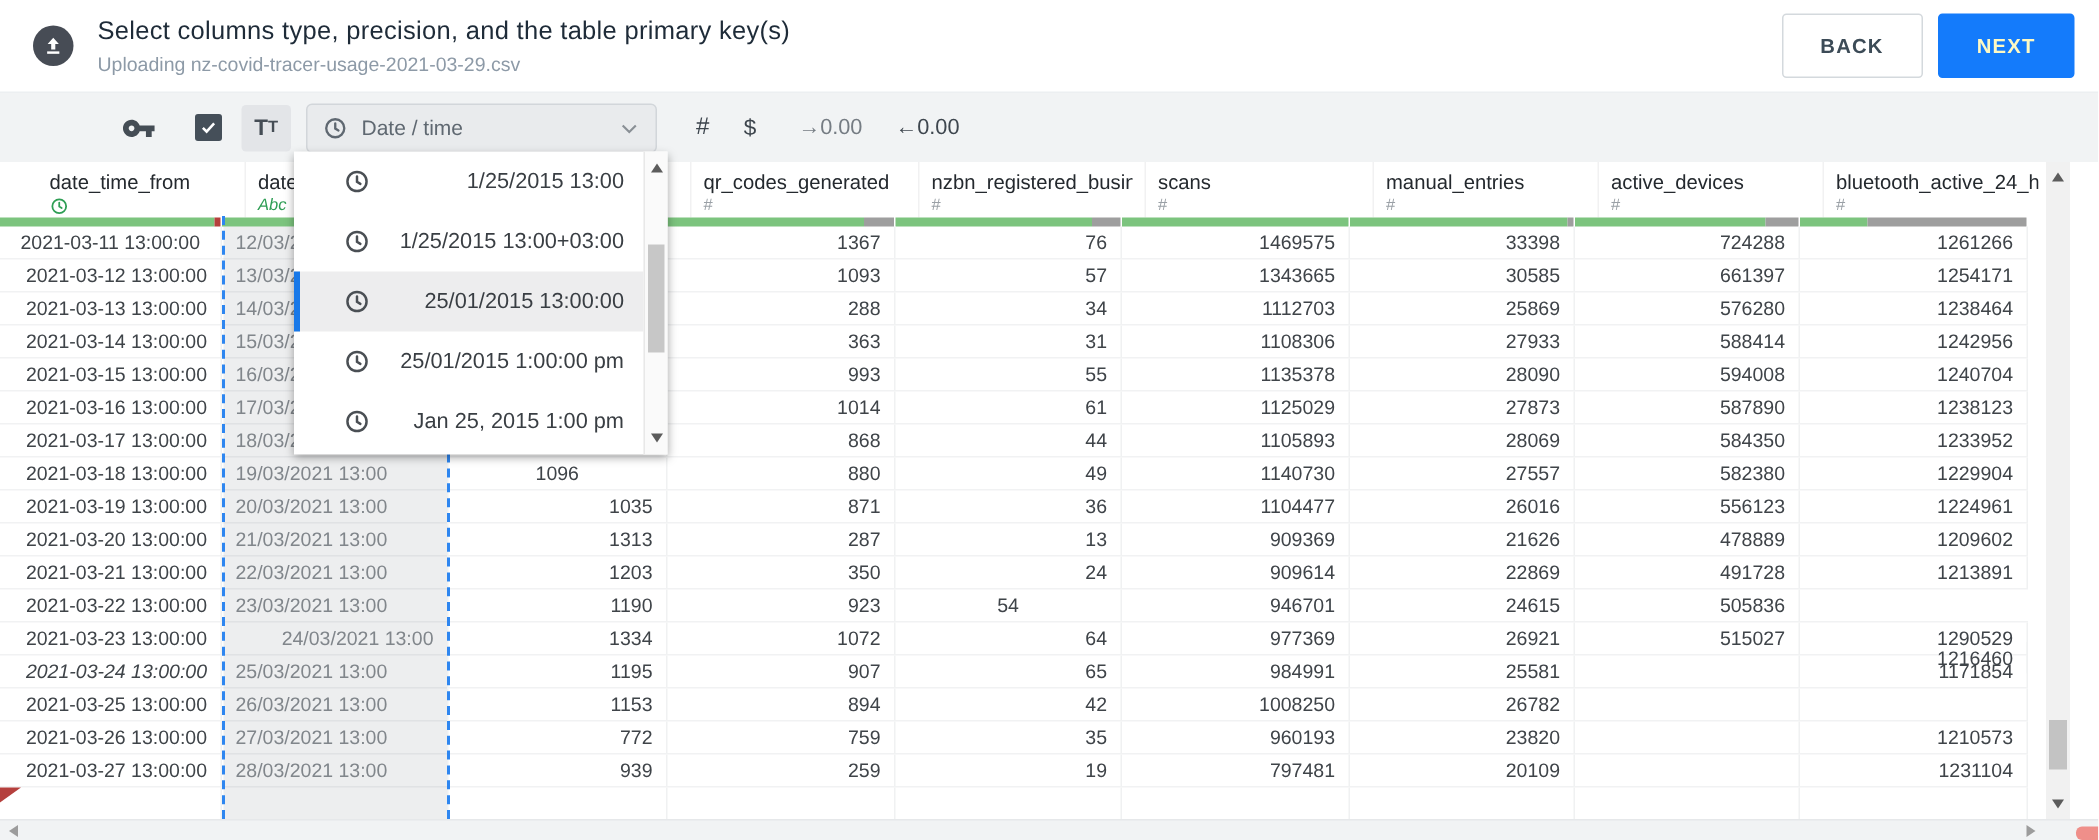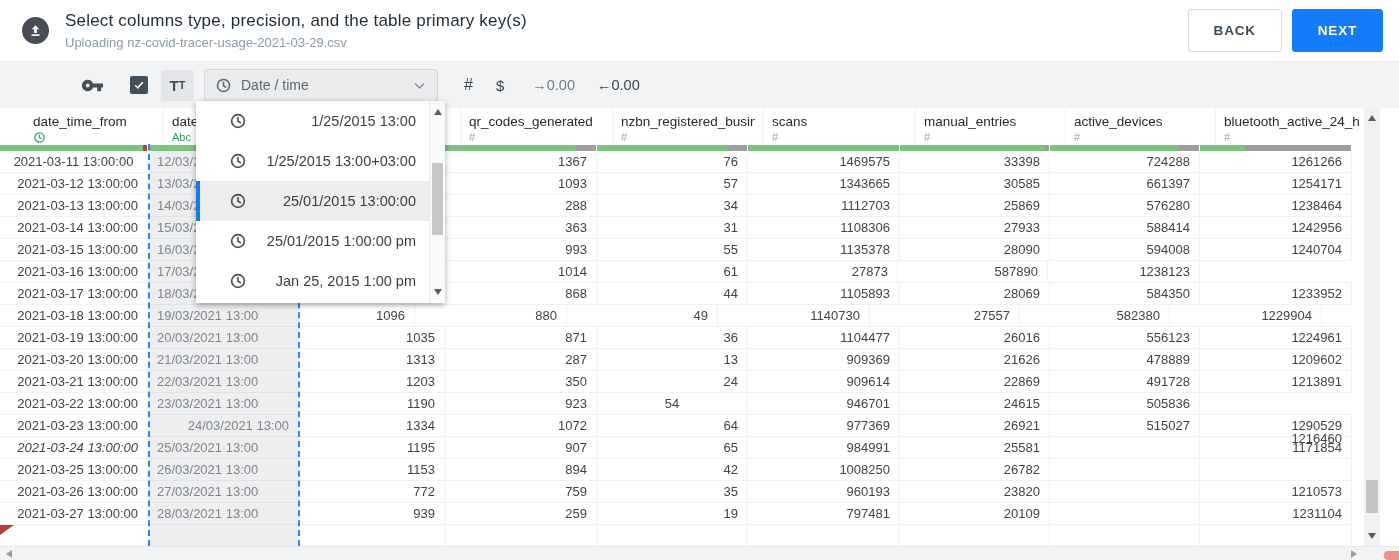--- a/index.html
+++ b/index.html
@@ -58,21 +58,21 @@
   .dollar-label { margin-left:23px; font-size:15px; color:#3c444c; }
   .dec1 { margin-left:28px; font-size:14.5px; color:#757c83; }
   .dec2 { margin-left:22px; font-size:14.5px; color:#3e464e; }
 
   
   .table-area { position:absolute; top:108px; left:0; width:1399px; height:452px; background:#fff; }
   .hdr-row { position:absolute; top:0; left:0; display:flex; }
   .hdr-cell { height:37px; padding:6px 8px 0 8px; border-right:1px solid #f1f1f2; overflow:hidden; }
   .hdr-name { font-size:13.5px; color:#24292e; white-space:nowrap; overflow:hidden; }
   .hdr-type { font-size:11px; margin-top:2px; height:13px; line-height:13px; }
-  .hdr-type .green { color:#2f9e55; }
+  .hdr-type .green { color:#2f9e55;font-style:italic; }
   .hdr-type .gray { color:#9aa0a6; }
   .quality-row { position:absolute; top:37px; left:0; display:flex; height:6px; }
   .q-cell { display:flex; height:6px; border-right:1px solid #fff; }
   .q-cell > div { height:6px; }
 
   .rows { position:absolute; top:43px; left:0; }
   .row { display:flex; height:22px; border-bottom:1px solid #f1f2f3; }
   .row.empty { height:21px; border-bottom:none; }
   .cell {
     height:100%; border-right:1px solid #f0f1f2; font-size:13px; color:#3f4449;
@@ -316,39 +316,40 @@
           <div class="cell num" style="width: 150px;">28090</div>
           <div class="cell num" style="width: 150px;">594008</div>
           <div class="cell num" style="width: 152px;">1240704</div>
         </div>
         <div class="row">
           <div class="cell num" style="width: 148px;">2021-03-16 13:00:00</div>
           <div class="cell str muted" style="width: 151px;">17/03/2021 13:00</div>
           <div class="cell num" style="width: 146px;"></div>
           <div class="cell num" style="width: 152px;">1014</div>
           <div class="cell num" style="width: 151px;">61</div>
+          <div class="cell num" style="width: 152px;">1125029</div>
           <div class="cell num" style="width: 150px;">27873</div>
           <div class="cell num" style="width: 150px;">587890</div>
           <div class="cell num" style="width: 152px;">1238123</div>
         </div>
         <div class="row">
           <div class="cell num" style="width: 148px;">2021-03-17 13:00:00</div>
           <div class="cell str muted" style="width: 151px;">18/03/2021 13:00</div>
           <div class="cell num" style="width: 146px;"></div>
           <div class="cell num" style="width: 152px;">868</div>
           <div class="cell num" style="width: 151px;">44</div>
           <div class="cell num" style="width: 152px;">1105893</div>
           <div class="cell num" style="width: 150px;">28069</div>
           <div class="cell num" style="width: 150px;">584350</div>
           <div class="cell num" style="width: 152px;">1233952</div>
         </div>
         <div class="row">
           <div class="cell num" style="width: 148px;">2021-03-18 13:00:00</div>
           <div class="cell str muted" style="width: 151px;">19/03/2021 13:00</div>
-          <div class="cell num" style="width: 116px;">1096</div>
+          <div class="cell num" style="width: 146px; text-align: center;">1096</div>
           <div class="cell num" style="width: 152px;">880</div>
           <div class="cell num" style="width: 151px;">49</div>
           <div class="cell num" style="width: 152px;">1140730</div>
           <div class="cell num" style="width: 150px;">27557</div>
           <div class="cell num" style="width: 150px;">582380</div>
           <div class="cell num" style="width: 152px;">1229904</div>
         </div>
         <div class="row">
           <div class="cell num" style="width: 148px;">2021-03-19 13:00:00</div>
           <div class="cell str muted" style="width: 151px;">20/03/2021 13:00</div>

